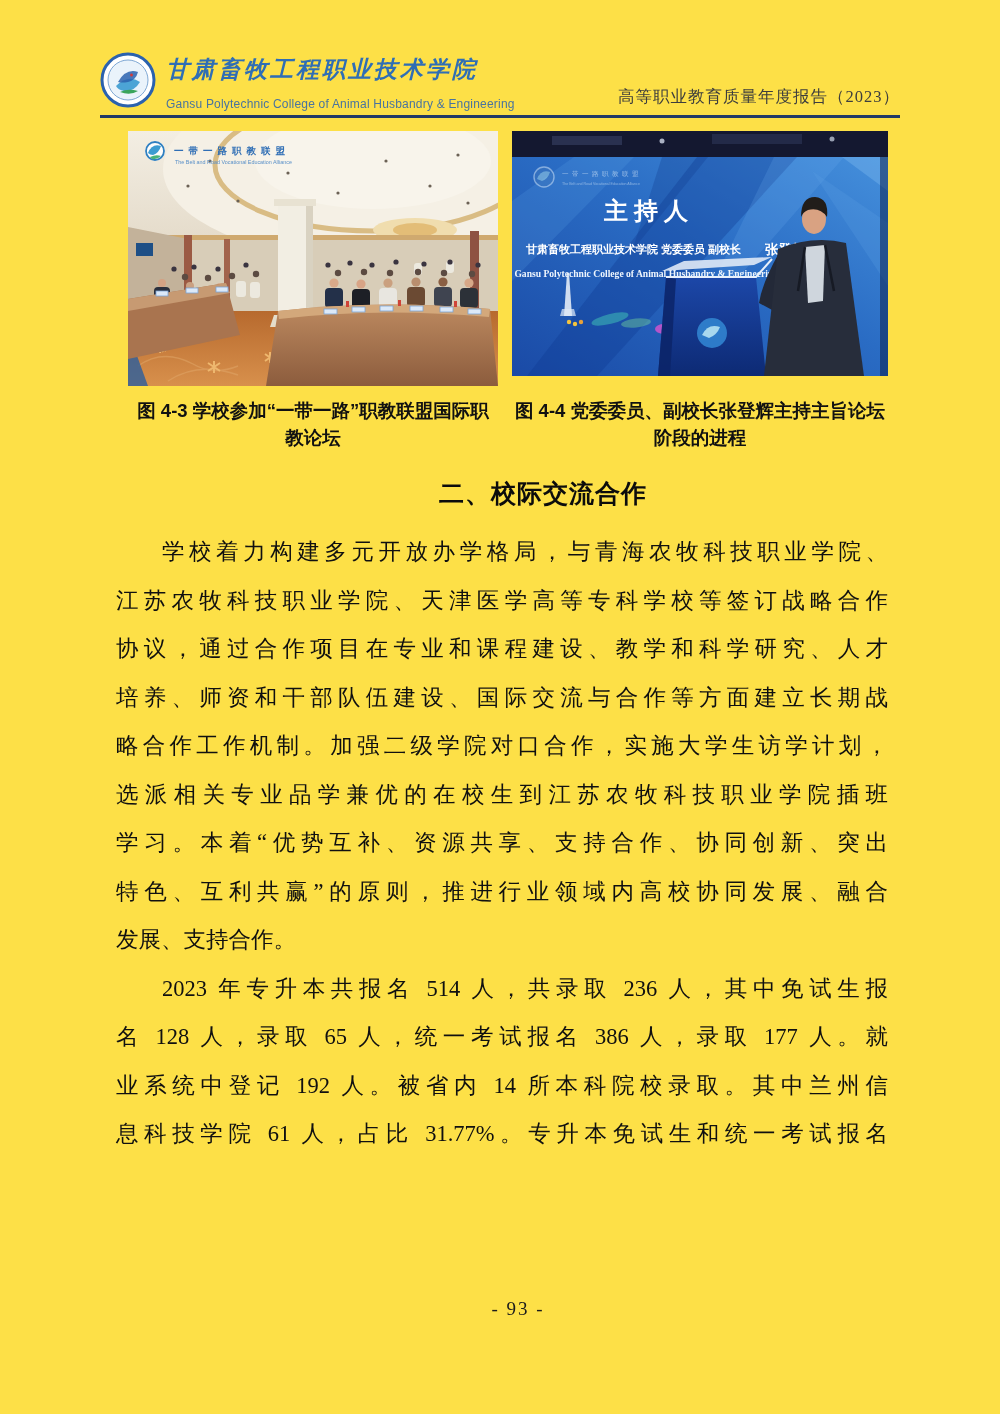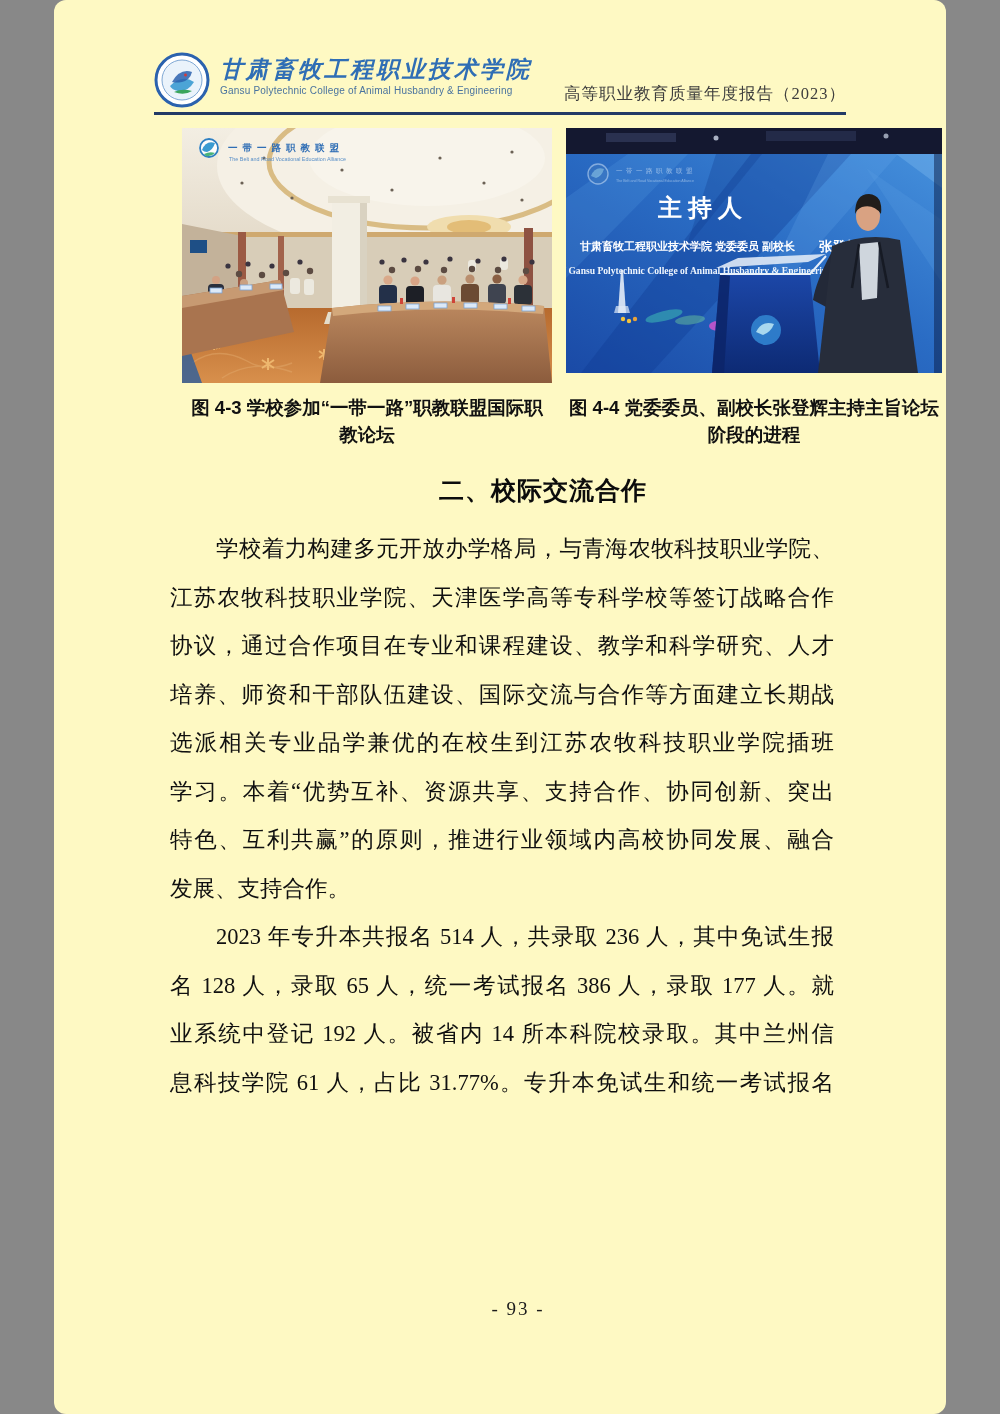--- a/index.html
+++ b/index.html
@@ -1,32 +1,32 @@
 <!DOCTYPE html>
 <html><head>
 <meta charset="utf-8">
 <style>
   * { margin:0; padding:0; box-sizing:border-box; }
   body { background:#888; font-family:"Liberation Serif","DejaVu Serif",serif; }
   .page {
-    position:relative; width:892px; height:1414px; margin:0 auto;
-    background:#fef9c3; padding:52px 100px 0; overflow:hidden;border-radius:12px;
+    position:relative; width:1000px; height:1414px; margin:0 auto;
+    background:#fde047; padding:52px 100px 0; overflow:hidden;
   }
   
   .hdr { display:flex; justify-content:space-between; align-items:flex-end; }
   .brand { display:flex; align-items:flex-start; gap:10px; }
   .brand-txt { padding-top:2px; }
   .brand-cn {
     font-family:"DejaVu Serif","Liberation Serif",serif;
     font-weight:bold; font-style:italic;
     font-size:23px; letter-spacing:3px; color:#2f6eb5; white-space:nowrap;
   }
   .brand-en {
     font-family:"Liberation Sans","DejaVu Sans",sans-serif;
-    font-size:10px; color:#49739f; margin-top:0; letter-spacing:.2px; white-space:nowrap;
+    font-size:12px; color:#49739f; margin-top:12px; letter-spacing:.2px; white-space:nowrap;
   }
   .report-title {
     font-family:"Liberation Serif","DejaVu Serif",serif;
     font-size:16.5px; color:#3d3d3d; letter-spacing:1px; padding-bottom:3px; white-space:nowrap;
   }
   .hdr-rule { border:none; border-top:3px solid #223a66; margin-top:4px; }
   
   .figs { display:flex; gap:14px; margin:13px 0 0 28px; }
   figure { width:370px; }
   figure.f2 { width:376px; }
@@ -329,20 +329,21 @@
     </figure>
   </div>
 
   <h2 class="sec-heading">二、校际交流合作</h2>
 
   <div class="bodytext">
     <div class="bline first">学校着力构建多元开放办学格局，与青海农牧科技职业学院、</div>
     <div class="bline">江苏农牧科技职业学院、天津医学高等专科学校等签订战略合作</div>
     <div class="bline">协议，通过合作项目在专业和课程建设、教学和科学研究、人才</div>
     <div class="bline">培养、师资和干部队伍建设、国际交流与合作等方面建立长期战</div>
+    <div class="bline">略合作工作机制。加强二级学院对口合作，实施大学生访学计划，</div>
     <div class="bline">选派相关专业品学兼优的在校生到江苏农牧科技职业学院插班</div>
     <div class="bline">学习。本着“优势互补、资源共享、支持合作、协同创新、突出</div>
     <div class="bline">特色、互利共赢”的原则，推进行业领域内高校协同发展、融合</div>
     <div class="bline last">发展、支持合作。</div>
   </div>
   <div class="bodytext" style="margin-top:0">
     <div class="bline first">2023 年专升本共报名 514 人，共录取 236 人，其中免试生报</div>
     <div class="bline">名 128 人，录取 65 人，统一考试报名 386 人，录取 177 人。就</div>
     <div class="bline">业系统中登记 192 人。被省内 14 所本科院校录取。其中兰州信</div>
     <div class="bline">息科技学院 61 人，占比 31.77%。专升本免试生和统一考试报名</div>

